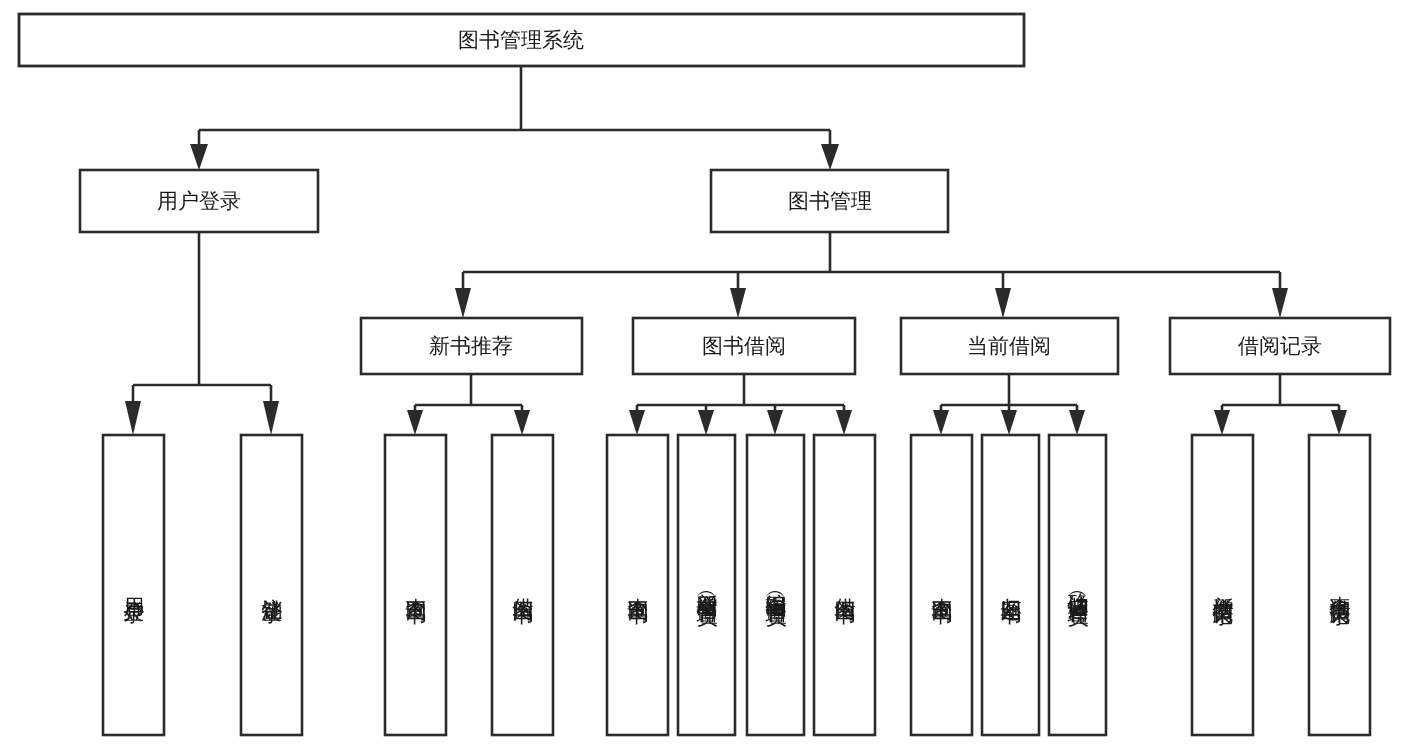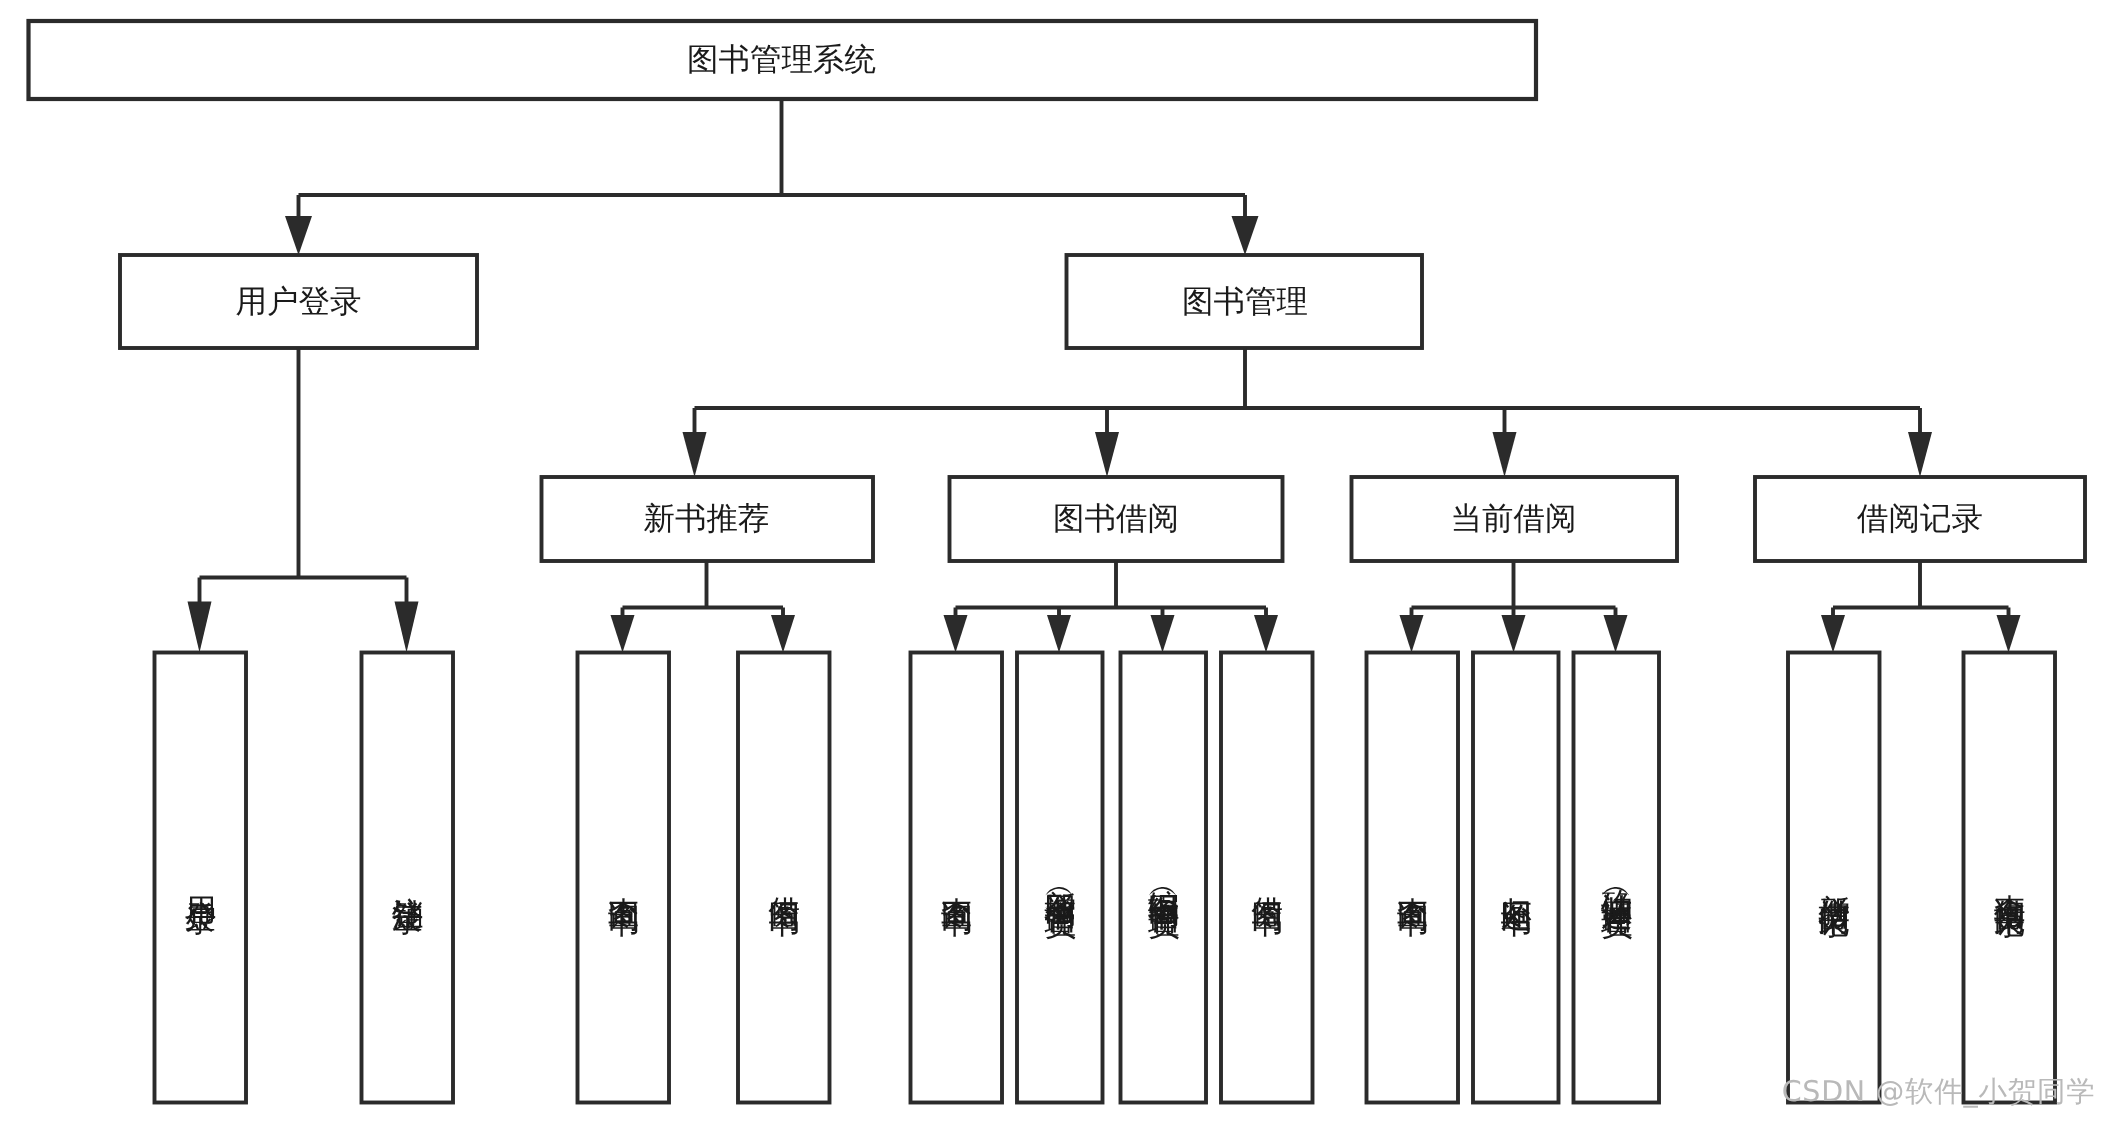--- a/index.html
+++ b/index.html
@@ -193,14 +193,13 @@
   <div class="leaf-label" style="left:747px; top:435px; width:57px; height:300px;">编辑图书（管理员）</div>
   <div class="leaf-label" style="left:814px; top:435px; width:61px; height:300px;">借阅图书</div>
 
   <div class="leaf-label" style="left:911px; top:435px; width:61px; height:300px;">查询图书</div>
   <div class="leaf-label" style="left:982px; top:435px; width:57px; height:300px;">归还图书</div>
   <div class="leaf-label" style="left:1049px; top:435px; width:57px; height:300px;">确认归还（管理员）</div>
 
   <div class="leaf-label" style="left:1192px; top:435px; width:61px; height:300px;">新增借阅记录</div>
   <div class="leaf-label" style="left:1309px; top:435px; width:61px; height:300px;">查询借阅记录</div>
 
-  <div class="watermark">CSDN @软件_小贺同学</div>
 </div>
 
 </body></html>

